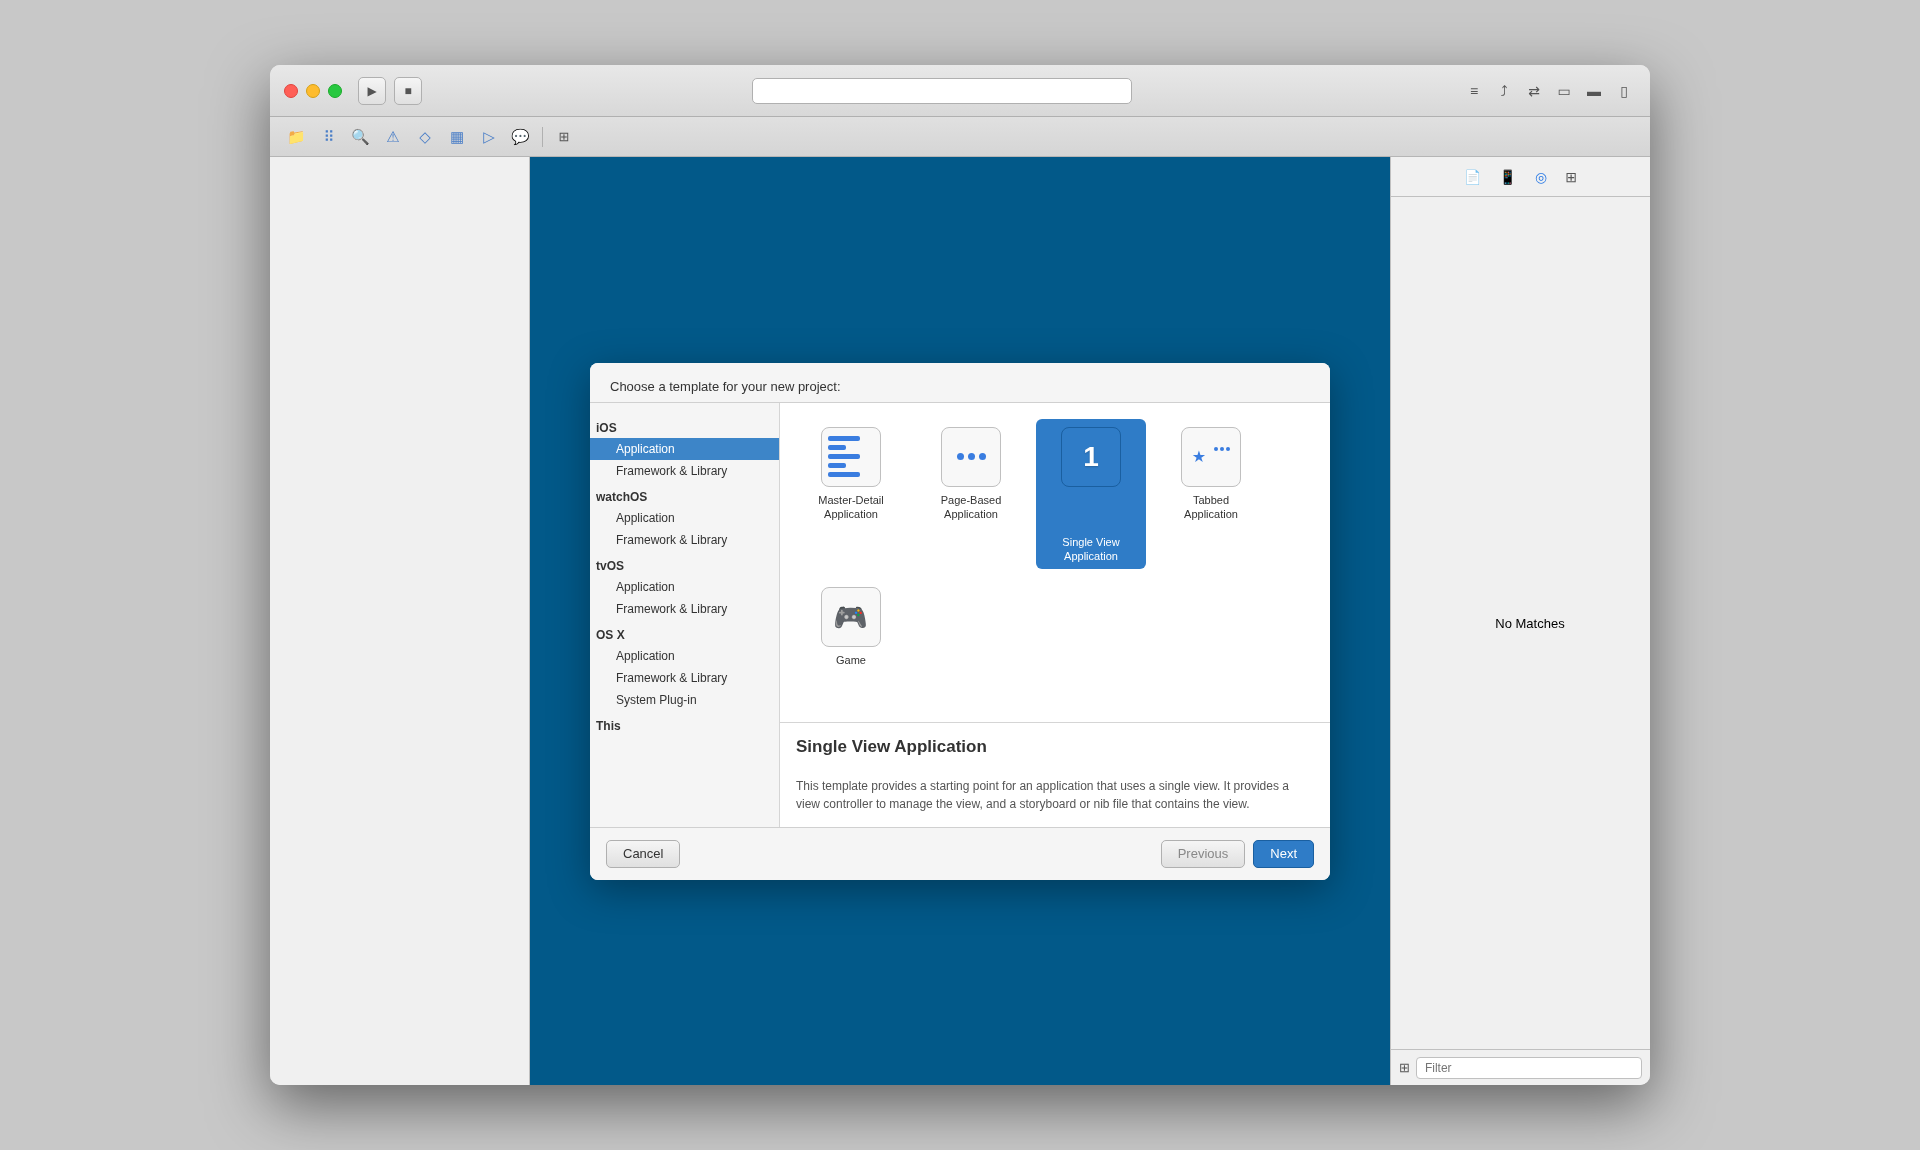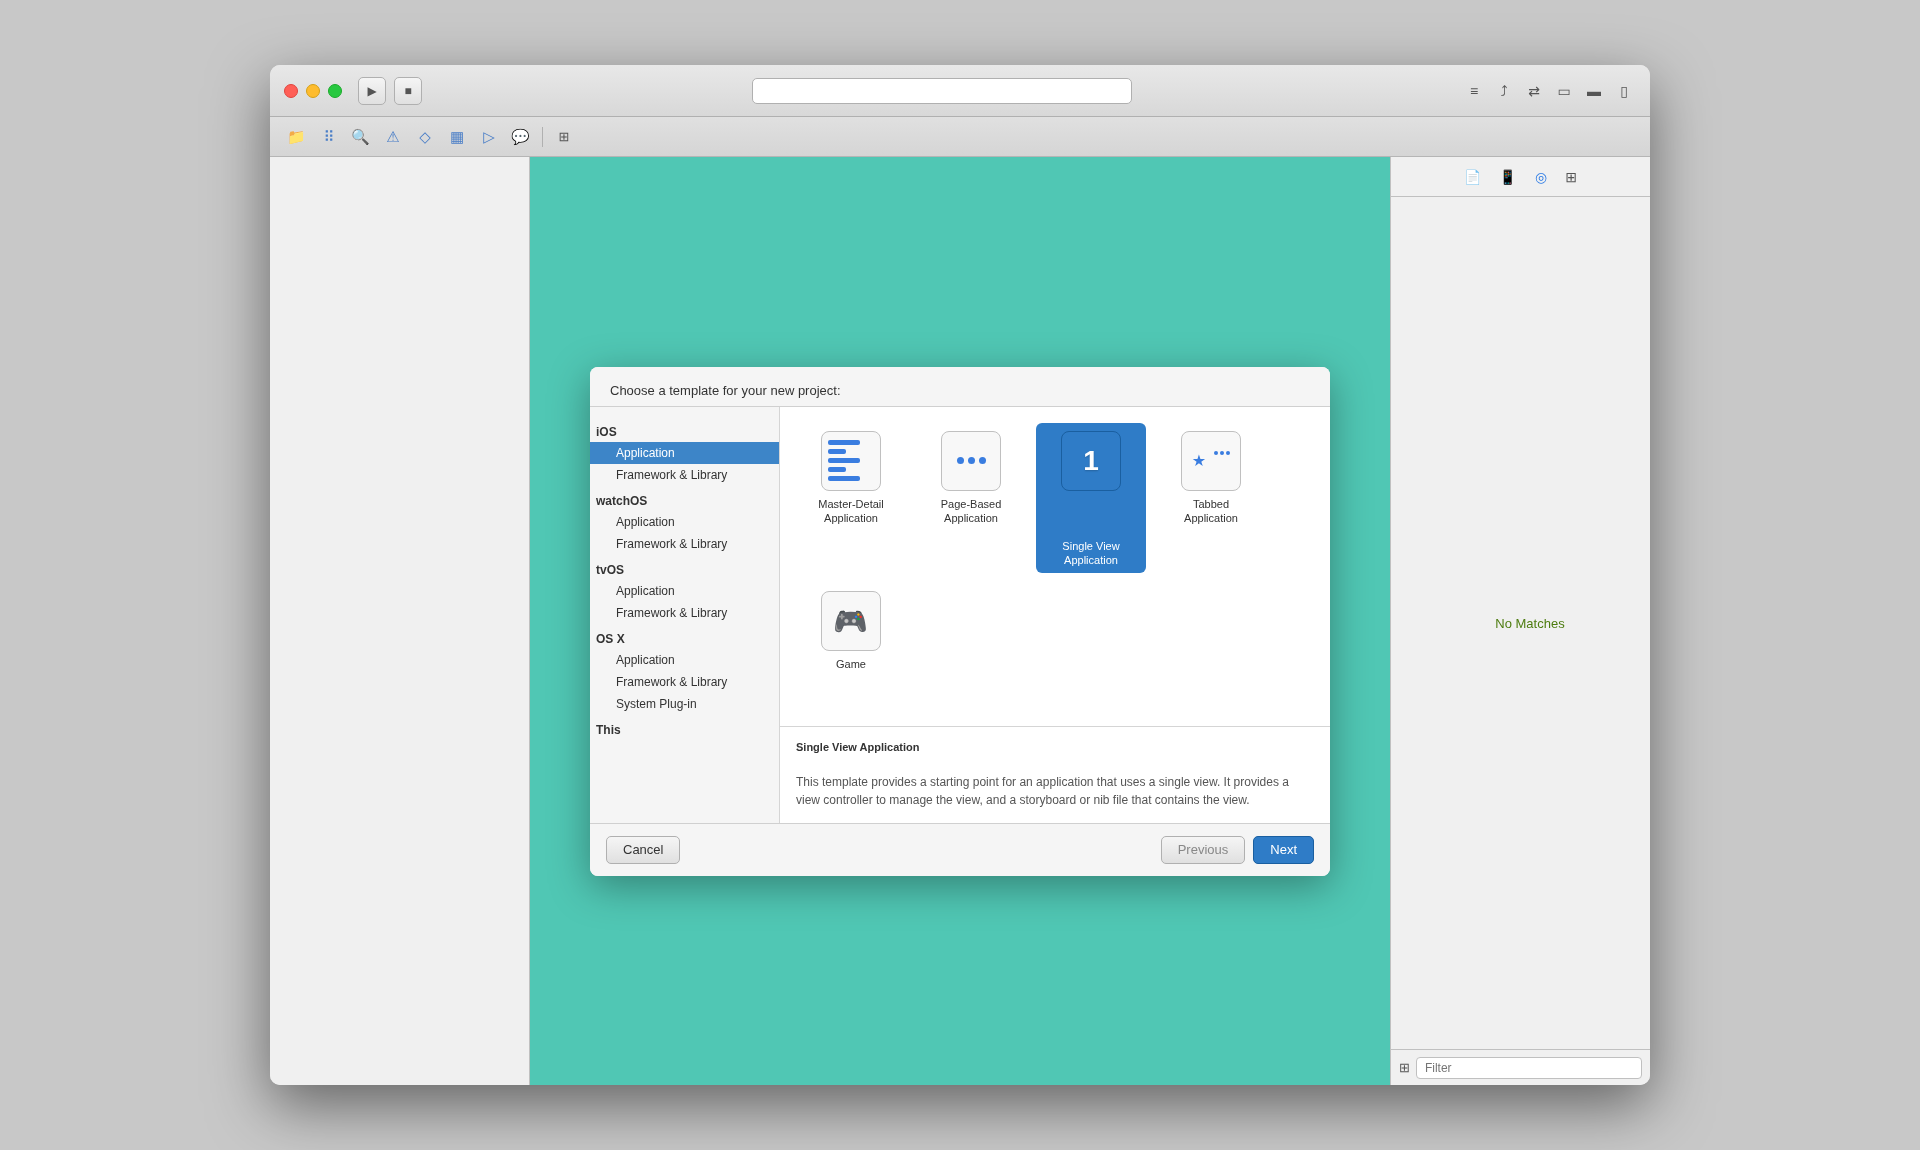--- a/index.html
+++ b/index.html
@@ -149,21 +149,21 @@
       border-right: 1px solid #c0c0c0;
       flex-shrink: 0;
     }
 
     
     .center-content {
       flex: 1;
       display: flex;
       align-items: center;
       justify-content: center;
-      background: #5eead4;
+      background: #0369a1;
       position: relative;
     }
 
     
     .right-panel {
       width: 260px;
       background: #f0f0f0;
       border-left: 1px solid #c0c0c0;
       flex-shrink: 0;
       display: flex;
@@ -198,21 +198,21 @@
       color: #2c7be5;
     }
     .right-panel-library {
       flex: 1;
       display: flex;
       align-items: center;
       justify-content: center;
     }
     .no-matches {
       font-size: 13px;
-      color: #4d7c0f;
+      color: #000000;
       margin-left: 19px;
     }
     .right-panel-filter {
       height: 36px;
       display: flex;
       align-items: center;
       border-top: 1px solid #c0c0c0;
       padding: 0 8px;
       gap: 6px;
     }
@@ -411,21 +411,21 @@
       font-size: 28px;
     }
 
     
     .dialog-description {
       padding: 14px 16px;
       min-height: 90px;
       background: #fff;
     }
     .desc-title {
-      font-size: 11px;
+      font-size: 17px;
       font-weight: 600;
       color: #333;
       margin-bottom: 6px;
     }
     .desc-text {
       font-size: 12px;
       color: #555;
       line-height: 1.5;
       margin-top: 20px;
     }

